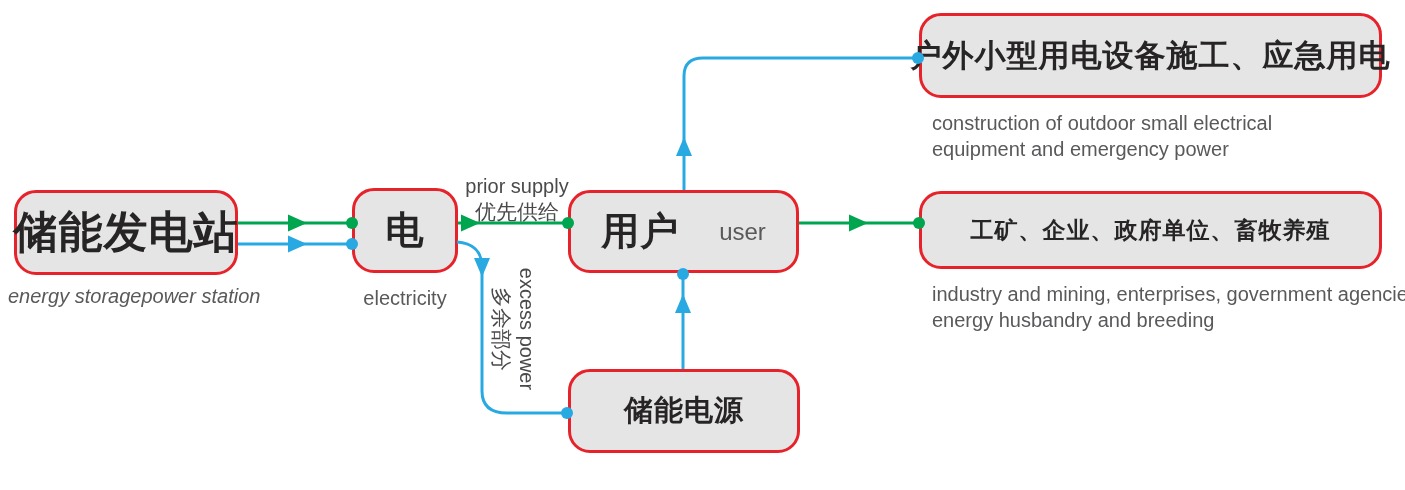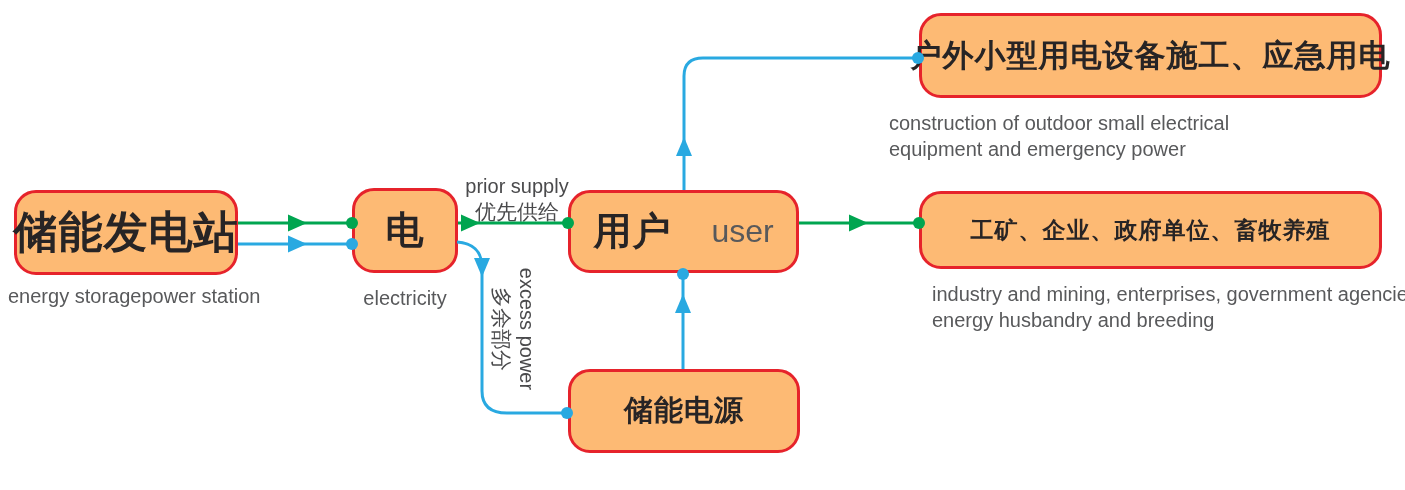--- a/index.html
+++ b/index.html
@@ -19,21 +19,21 @@
     position: absolute;
     inset: 0;
     pointer-events: none;
     z-index: 3;
   }
   .node {
     position: absolute;
     box-sizing: border-box;
     border: 3.5px solid #e6232b;
     border-radius: 22px;
-    background: #fdba74;
+    background: #e5e5e5;
     display: flex;
     align-items: center;
     justify-content: center;
     z-index: 2;
     color: #272425;
     font-weight: 700;
     white-space: nowrap;
   }
   .node .zh { letter-spacing: 1px; }
   .caption {
@@ -54,21 +54,21 @@
     line-height: 25px;
     white-space: nowrap;
   }
   .edge-label .en { font-size: 20px; display: block; }
   .edge-label .zh { font-size: 21px; display: block; }
   .edge-label.rotated {
     transform: rotate(90deg);
     transform-origin: center center;
   }
   .en-inline {
-    font-size: 32px;
+    font-size: 24px;
     font-weight: 400;
     color: #58595b;
     margin-left: 16px;
   }
 </style>
 </head>
 <body>
 
 <div class="canvas">
 
@@ -135,26 +135,26 @@
   </div>
 
   <div class="node" style="left:919px; top:13px; width:463px; height:85px; font-size:31px;">
     <span class="zh">户外小型用电设备施工、应急用电</span>
   </div>
 
   <div class="node" style="left:919px; top:191px; width:463px; height:78px; font-size:23px;">
     <span class="zh">工矿、企业、政府单位、畜牧养殖</span>
   </div>
 
-  <div class="caption center" style="left:8px; top:283px; width:250px;">energy storagepower station</div>
+  <div class="caption center" style="left:8px; top:283px; width:250px;font-style:italic;">energy storagepower station</div>
 
   <div class="caption center" style="left:330px; top:285px; width:150px;">electricity</div>
 
 
-  <div class="caption" style="left:889px; top:110px;">
+  <div class="caption" style="left:932px; top:110px;">
     <span>construction of outdoor small electrical</span><br>
     <span>equipment and emergency power</span>
   </div>
 
   <div class="caption" style="left:932px; top:281px;">
     <span>industry and mining, enterprises, government agencies,</span><br>
     <span>energy husbandry and breeding</span>
   </div>
 
   <div class="edge-label" style="left:442px; top:174px; width:150px;">

